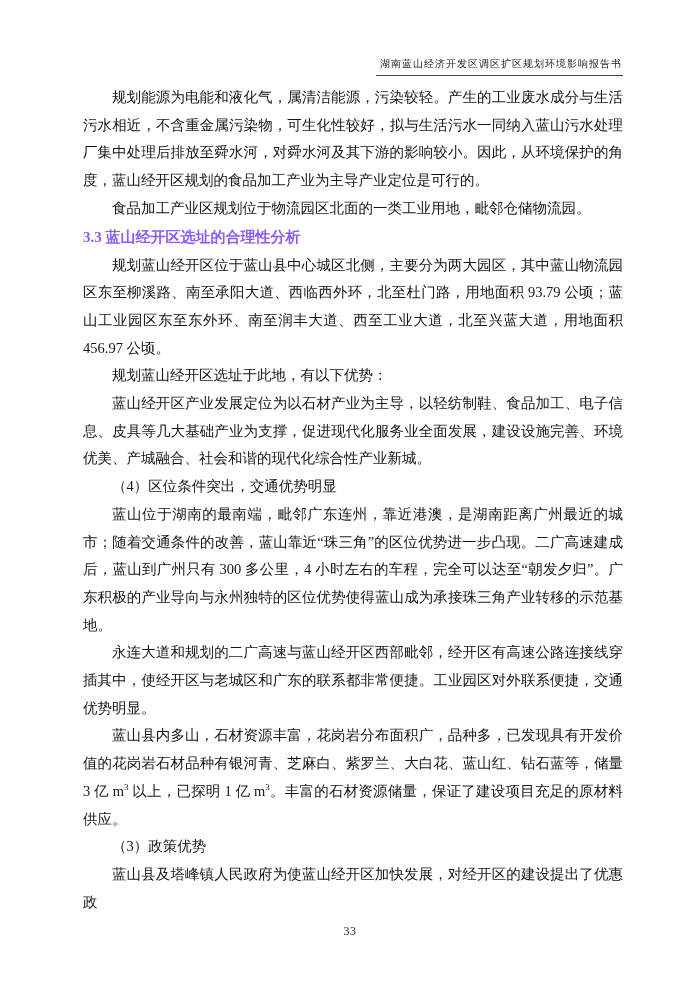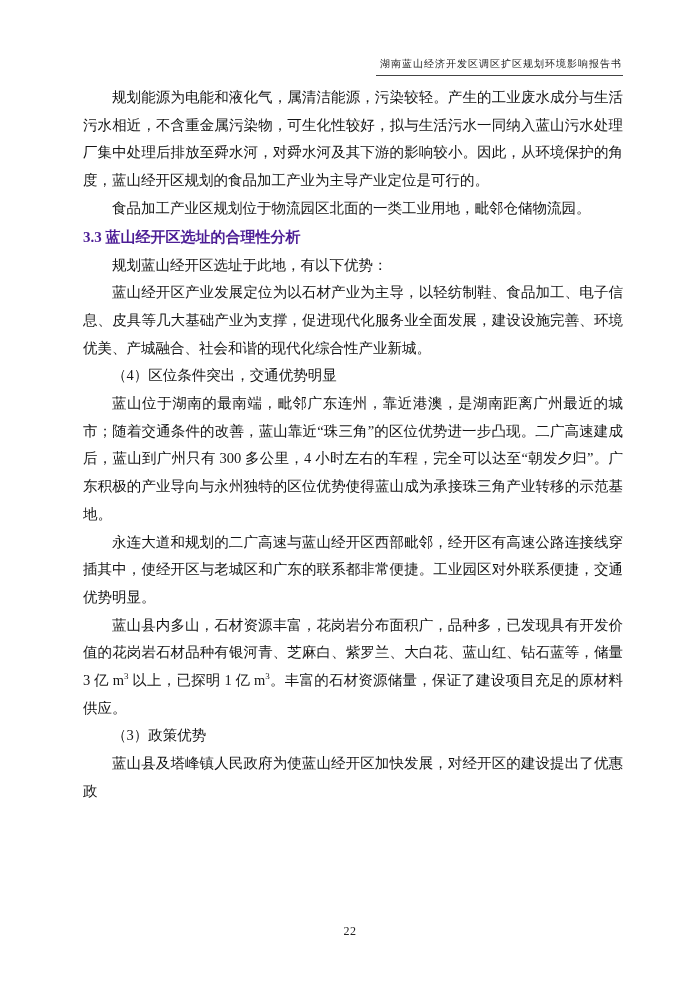--- a/index.html
+++ b/index.html
@@ -40,21 +40,21 @@
     font-size: 14.5px;
     line-height: 27.7px;
     text-align: justify;
     color: #151515;
   }
   .content p.indent { text-indent: 2em; }
   .section-heading {
     font-size: 15px;
     font-weight: bold;
     line-height: 29px;
-    color: #4c1d95;
+    color: #8b5cf6;
     font-family: "Liberation Serif", "DejaVu Serif", serif;
   }
   sup {
     font-size: 9px;
     line-height: 0;
     vertical-align: super;
   }
   .page-footer {
     position: absolute;
     top: 921px;
@@ -77,36 +77,37 @@
     <span class="header-title">湖南蓝山经济开发区调区扩区规划环境影响报告书</span>
   </div>
 
   <div class="content">
     <p class="indent">规划能源为电能和液化气，属清洁能源，污染较轻。产生的工业废水成分与生活污水相近，不含重金属污染物，可生化性较好，拟与生活污水一同纳入蓝山污水处理厂集中处理后排放至舜水河，对舜水河及其下游的影响较小。因此，从环境保护的角度，蓝山经开区规划的食品加工产业为主导产业定位是可行的。</p>
 
     <p class="indent">食品加工产业区规划位于物流园区北面的一类工业用地，毗邻仓储物流园。</p>
 
     <h2 class="section-heading">3.3 蓝山经开区选址的合理性分析</h2>
 
+    <p class="indent">规划蓝山经开区位于蓝山县中心城区北侧，主要分为两大园区，其中蓝山物流园区东至柳溪路、南至承阳大道、西临西外环，北至杜门路，用地面积 93.79 公顷；蓝山工业园区东至东外环、南至润丰大道、西至工业大道，北至兴蓝大道，用地面积 456.97 公顷。</p>
 
     <p class="indent">规划蓝山经开区选址于此地，有以下优势：</p>
 
     <p class="indent">蓝山经开区产业发展定位为以石材产业为主导，以轻纺制鞋、食品加工、电子信息、皮具等几大基础产业为支撑，促进现代化服务业全面发展，建设设施完善、环境优美、产城融合、社会和谐的现代化综合性产业新城。</p>
 
     <p class="indent">（4）区位条件突出，交通优势明显</p>
 
     <p class="indent">蓝山位于湖南的最南端，毗邻广东连州，靠近港澳，是湖南距离广州最近的城市；随着交通条件的改善，蓝山靠近“珠三角”的区位优势进一步凸现。二广高速建成后，蓝山到广州只有 300 多公里，4 小时左右的车程，完全可以达至“朝发夕归”。广东积极的产业导向与永州独特的区位优势使得蓝山成为承接珠三角产业转移的示范基地。</p>
 
     <p class="indent">永连大道和规划的二广高速与蓝山经开区西部毗邻，经开区有高速公路连接线穿插其中，使经开区与老城区和广东的联系都非常便捷。工业园区对外联系便捷，交通优势明显。</p>
 
 
     <p class="indent"><span>蓝山县内多山，石材资源丰富，花岗岩分布面积广，品种多，已发现具有开发价值的花岗岩石材品种有银河青、芝麻白、紫罗兰、大白花、蓝山红、钻石蓝等，储量 3 亿 m</span><sup>3</sup><span> 以上，已探明 1 亿 m</span><sup>3</sup><span>。丰富的石材资源储量，保证了建设项目充足的原材料供应。</span></p>
 
     <p class="indent">（3）政策优势</p>
 
     <p class="indent">蓝山县及塔峰镇人民政府为使蓝山经开区加快发展，对经开区的建设提出了优惠政</p>
   </div>
 
   <div class="page-footer">
-    <span class="page-number">22</span>
+    <span class="page-number">33</span>
   </div>
 
 </div>
 
 </body></html>

